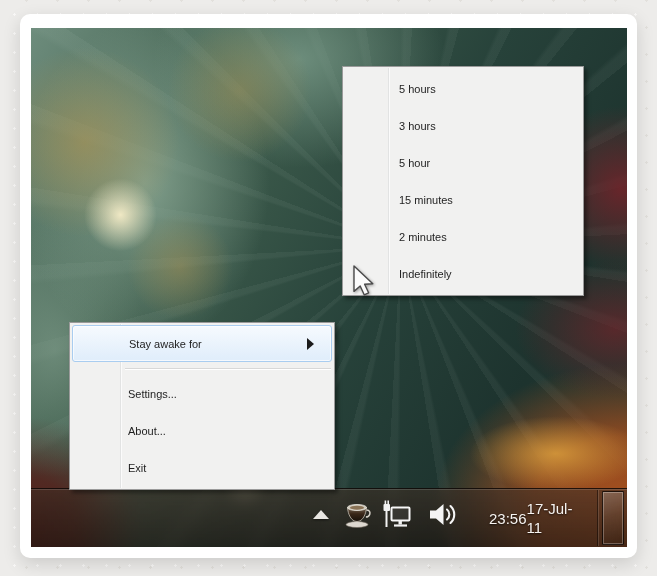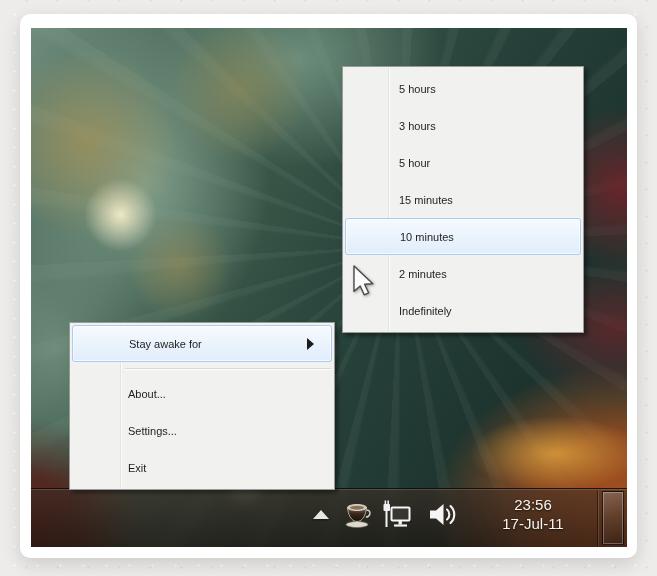--- a/index.html
+++ b/index.html
@@ -55,21 +55,21 @@
 
   .tray-icon{position:absolute;}
   .tray-arrow{left:282px;top:21px;width:0;height:0;
     border-left:8px solid transparent;border-right:8px solid transparent;
     border-bottom:9px solid #e8e6e2;filter:drop-shadow(0 1px 1px rgba(0,0,0,.5));}
   .icon-coffee{left:312px;top:12px;}
   .icon-network{left:351px;top:10px;}
   .icon-volume{left:396px;top:11px;}
 
   .clock{position:absolute;left:458px;top:6px;width:88px;height:46px;
-    display:flex;flex-direction:column;align-items:center;justify-content:flex-start;
+    display:flex;flex-direction:row;align-items:center;justify-content:flex-start;
     color:var(--clock-text);font-size:15px;line-height:19px;
     text-shadow:0 1px 2px rgba(0,0,0,.7);cursor:default;}
 
   .tb-divider{position:absolute;left:566px;top:1px;bottom:1px;width:2px;
     border-left:1px solid rgba(0,0,0,.45);border-right:1px solid rgba(255,255,255,.12);}
   .show-desktop{position:absolute;right:3px;top:2px;bottom:2px;width:22px;
     border:1px solid rgba(5,3,2,.7);border-radius:1px;
     background:linear-gradient(160deg, rgba(255,255,255,.22), rgba(255,255,255,.07) 45%, rgba(0,0,0,.12));
     box-shadow:inset 0 0 0 1px rgba(255,255,255,.28);}
 
@@ -158,46 +158,43 @@
   </div>
 
   <div class="menu main-menu">
     <div class="gutter-line"></div>
     <div class="menu-item highlighted">
       <span>Stay awake for</span>
       <span class="submenu-arrow"></span>
     </div>
     <div class="separator"></div>
     <div class="menu-item">
+      <span>Settings...</span>
+    </div>
+    <div class="menu-item">
       <span>About...</span>
-    </div>
-    <div class="menu-item">
-      <span>Settings...</span>
     </div>
     <div class="menu-item">
       <span>Exit</span>
     </div>
   </div>
 
   <div class="menu sub-menu">
     <div class="gutter-line"></div>
     <div class="menu-item">
       <span>5 hours</span>
     </div>
     <div class="menu-item">
       <span>3 hours</span>
     </div>
     <div class="menu-item">
       <span>5 hour</span>
     </div>
     <div class="menu-item">
       <span>15 minutes</span>
-    </div>
-    <div class="menu-item highlighted">
-      <span>10 minutes</span>
     </div>
     <div class="menu-item">
       <span>2 minutes</span>
     </div>
     <div class="menu-item">
       <span>Indefinitely</span>
     </div>
   </div>
 
   <svg class="cursor" width="26" height="34" viewBox="0 0 13 17">

